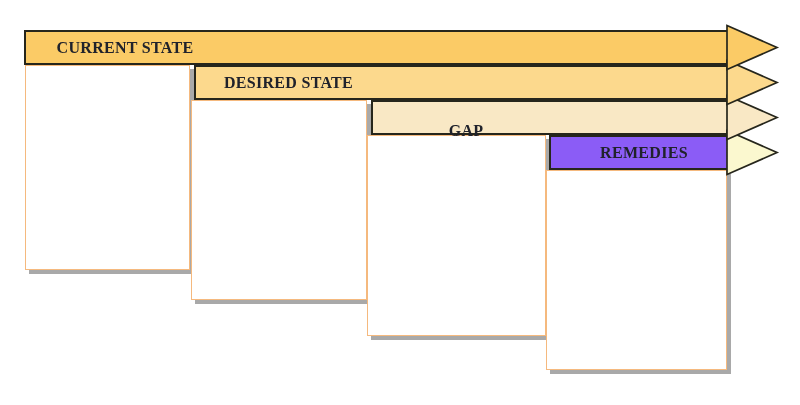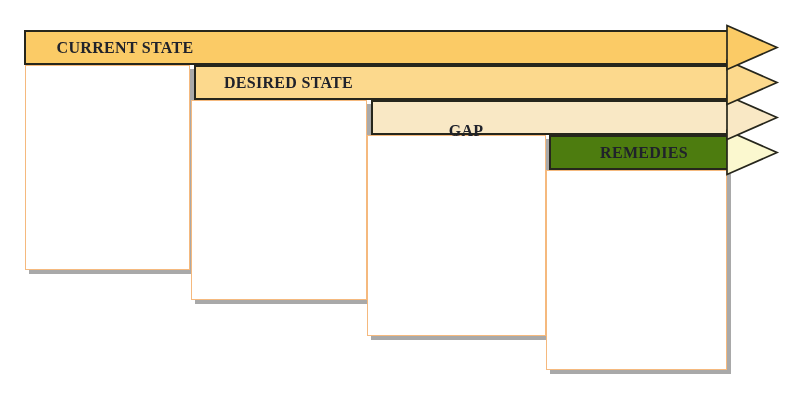--- a/index.html
+++ b/index.html
@@ -81,21 +81,21 @@
 </head>
 <body>
 
 <div class="canvas">
 
   <div class="panel p1"></div>
   <div class="panel p2"></div>
   <div class="panel p3"></div>
   <div class="panel p4"></div>
 
-  <div class="banner b4" style="background: #4d7c0f; text-decoration: underline;">
+  <div class="banner b4" style="background: #8b5cf6; text-decoration: underline;">
     <div class="label-zone">
       <span class="banner-label">REMEDIES</span>
     </div>
   </div>
 
   <div class="banner b3" style="background: rgb(249, 232, 197);">
     <div class="label-zone">
       <span class="banner-label">GAP</span>
     </div>
   </div>

